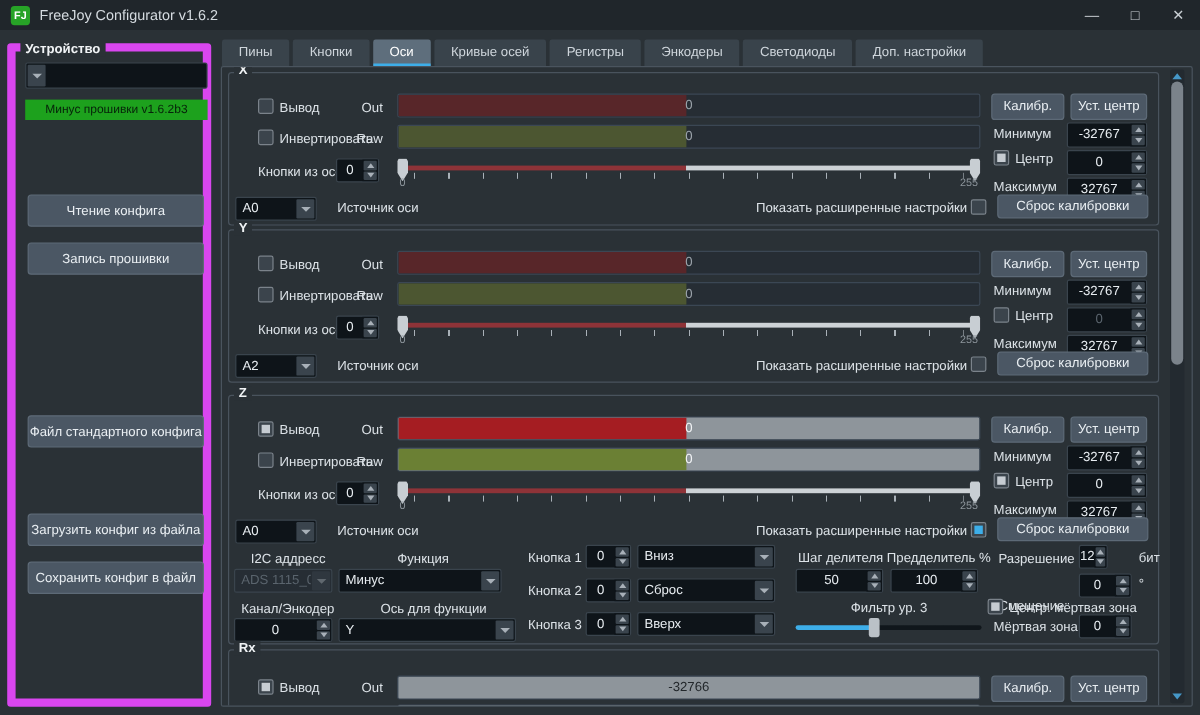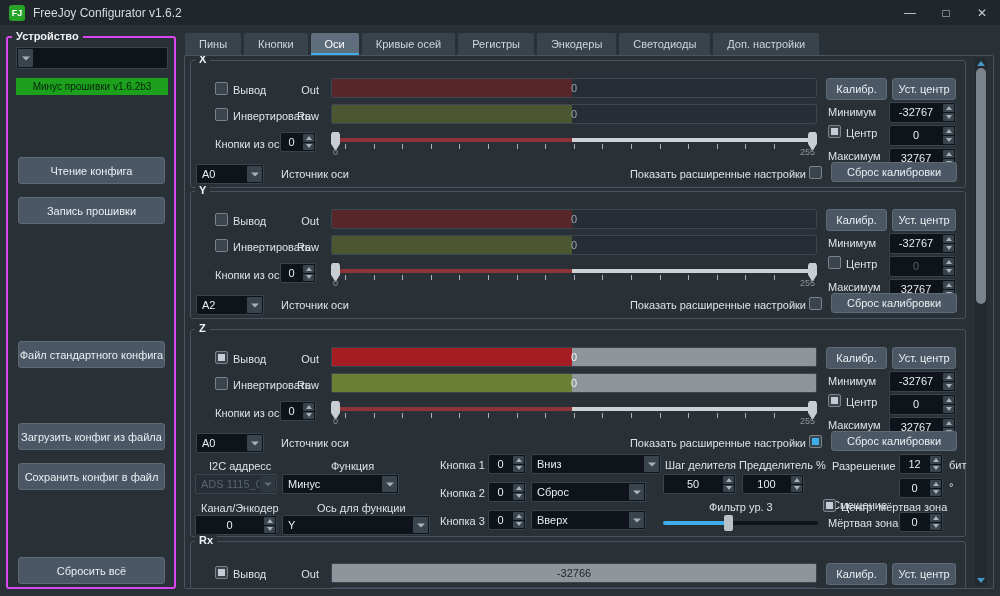--- a/index.html
+++ b/index.html
@@ -61,21 +61,21 @@
   .sl .hd{position:absolute;top:1px;width:9px;height:19px;background:#c8ced3;
           clip-path:polygon(15% 0,85% 0,100% 12%,100% 62%,50% 100%,0 62%,0 12%)}
   .hd.l{left:0}.hd.r{right:0}
   .sl .mn{position:absolute;left:2px;top:16px;font-size:9px;color:#8d959c}
   .sl .mx{position:absolute;right:2px;top:16px;font-size:9px;color:#8d959c}
   .fsl{position:absolute;width:155px;height:18px}
   .fsl .trk{position:absolute;left:0;right:0;top:7px;height:4px;border-radius:2px;
             background:linear-gradient(90deg,#3daee9 0 42%,#10161b 42% 100%)}
   .fsl .hd{position:absolute;left:calc(42% - 4px);top:1px;width:9px;height:16px;background:#bac1c7;border-radius:2px}
   
-  .sidebox{position:absolute;left:6px;top:36px;width:170px;height:553px;border:2px solid #d946ef;border-radius:3px;box-sizing:border-box}
+  .sidebox{position:absolute;left:6px;top:36px;width:170px;height:553px;border:7px solid #d946ef;border-radius:3px;box-sizing:border-box}
   .fw{position:absolute;left:8px;top:40px;width:152px;height:17px;background:#1da11d;color:#07230a;
       text-align:center;line-height:17px;font-size:10px}
   .sbtn{left:10px;width:147px;height:27px}
   
   .vscroll{position:absolute;left:790px;top:2px;bottom:2px;width:12px;background:#232a30;border-radius:2px}
   .vthumb{position:absolute;left:1px;right:1px;top:10px;height:236px;background:#7b838b;border-radius:5px}
   .varr{position:absolute;left:50%;transform:translateX(-50%);width:0;height:0;
         border-left:4px solid transparent;border-right:4px solid transparent}
   .varr.up{top:3px;border-bottom:5px solid #4597c7}
   .varr.down{bottom:3px;border-top:5px solid #4597c7}
@@ -97,21 +97,20 @@
   <div class="lg">Устройство</div>
   <div class="dd" style="left:8px;top:9px;width:152px;height:22px">
     <span class="dbtn"></span>
   </div>
   <div class="fw">Минус прошивки v1.6.2b3</div>
   <div class="pbtn sbtn" style="top:119px">Чтение конфига</div>
   <div class="pbtn sbtn" style="top:159px">Запись прошивки</div>
   <div class="pbtn sbtn" style="top:303px">Файл стандартного конфига</div>
   <div class="pbtn sbtn" style="top:385px">Загрузить конфиг из файла</div>
   <div class="pbtn sbtn" style="top:425px">Сохранить конфиг в файл</div>
-  <div class="pbtn sbtn" style="top:519px">Сбросить всё</div>
 </div>
 
 <div class="tabs">
   <div class="tab">Пины</div>
   <div class="tab">Кнопки</div>
   <div class="tab active">Оси</div>
   <div class="tab">Кривые осей</div>
   <div class="tab">Регистры</div>
   <div class="tab">Энкодеры</div>
   <div class="tab">Светодиоды</div>
@@ -325,21 +324,21 @@
         </span>
     </div>
     <div class="pbtn" style="left:640px;top:101px;width:126px;height:20px">Сброс калибровки</div>
 
     <span class="lb" style="left:18px;top:129px">I2C аддресс</span>
     <span class="lb" style="left:140px;top:129px">Функция</span>
     <div class="dd dis" style="left:4px;top:144px;width:82px">
       <span class="txt">ADS 1115_00</span>
       <span class="dbtn"></span>
     </div>
-    <div class="dd" style="left:91px;top:144px;width:117px">
+    <div class="dd" style="left:91px;top:144px;width:136px">
       <span class="txt">Минус</span>
       <span class="dbtn"></span>
     </div>
     <span class="lb" style="left:10px;top:171px">Канал/Энкодер</span>
     <span class="lb" style="left:126px;top:171px">Ось для функции</span>
     <div class="spin" style="left:4px;top:185px;width:82px">
       <span class="val">0</span>
       <span class="arr">
           <i class="au"></i>
           <i class="ad"></i>
@@ -350,21 +349,21 @@
       <span class="dbtn"></span>
     </div>
     <span class="lb" style="left:249px;top:128px">Кнопка 1</span>
     <div class="spin" style="left:297px;top:124px;width:38px">
       <span class="val">0</span>
       <span class="arr">
           <i class="au"></i>
           <i class="ad"></i>
         </span>
     </div>
-    <div class="dd" style="left:340px;top:124px;width:130px">
+    <div class="dd" style="left:340px;top:124px;width:115px">
       <span class="txt">Вниз</span>
       <span class="dbtn"></span>
     </div>
     <span class="lb" style="left:249px;top:156px">Кнопка 2</span>
     <div class="spin" style="left:297px;top:152px;width:38px">
       <span class="val">0</span>
       <span class="arr">
           <i class="au"></i>
           <i class="ad"></i>
         </span>
@@ -381,36 +380,36 @@
           <i class="ad"></i>
         </span>
     </div>
     <div class="dd" style="left:340px;top:180px;width:115px">
       <span class="txt">Вверх</span>
       <span class="dbtn"></span>
     </div>
     <span class="lb" style="left:474px;top:128px">Шаг делителя</span>
     <span class="lb" style="left:548px;top:128px">Предделитель %</span>
     <span class="lb" style="left:641px;top:129px">Разрешение</span>
-    <div class="spin" style="left:708px;top:124px;width:44px">
+    <div class="spin" style="left:708px;top:124px;width:24px">
       <span class="val">12</span>
       <span class="arr">
           <i class="au"></i>
           <i class="ad"></i>
         </span>
     </div>
     <span class="lb" style="left:758px;top:128px">бит</span>
     <div class="spin" style="left:472px;top:144px;width:73px">
       <span class="val">50</span>
       <span class="arr">
           <i class="au"></i>
           <i class="ad"></i>
         </span>
     </div>
-    <div class="spin" style="left:551px;top:144px;width:62px">
+    <div class="spin" style="left:551px;top:144px;width:73px">
       <span class="val">100</span>
       <span class="arr">
           <i class="au"></i>
           <i class="ad"></i>
         </span>
     </div>
     <span class="lb" style="left:641px;top:168px">Смещение</span>
     <div class="spin" style="left:708px;top:148px;width:44px">
       <span class="val">0</span>
       <span class="arr">

